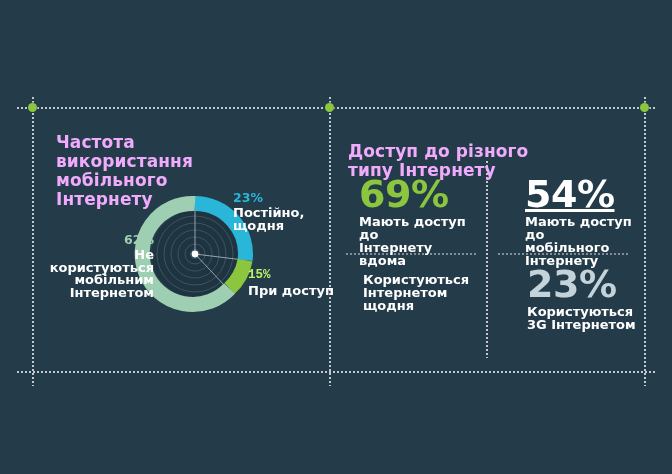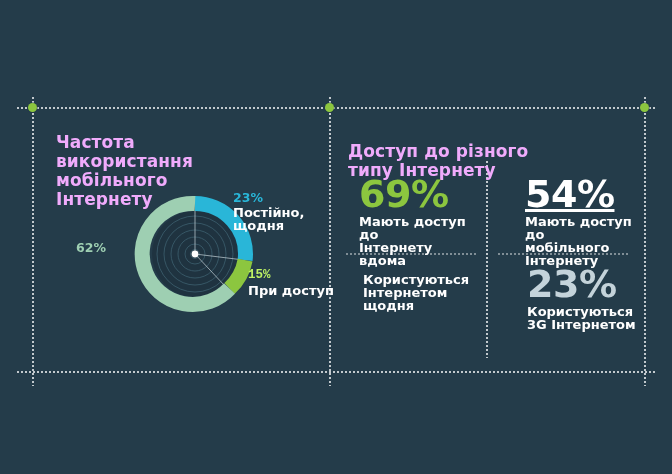--- a/index.html
+++ b/index.html
@@ -80,21 +80,21 @@
     color: #ffffff;
     font-size: 13px;
     font-weight: bold;
     line-height: 12.5px;
     white-space: pre-line;
   }
   .callout {
     position: absolute;
   }
   .callout.right { text-align: left; }
-  .callout.left  { text-align: center; margin-top: 8px; }
+  .callout.left  { text-align: right; }
 
   
   .stat { position: absolute; }
   .stat-value {
     font-size: 38px;
     font-weight: bold;
     line-height: 32px;
     letter-spacing: -0.5px;
   }
   .stat-label {
@@ -171,20 +171,23 @@
 щодня</div>
   </div>
 
   <div class="callout right" style="left:248px; top:268px; width:90px;">
     <div class="callout-pct" style="color:#bef264;font-family:Liberation Mono, monospace;">15%</div>
     <div class="callout-desc">При доступ</div>
   </div>
 
   <div class="callout left" style="left:28px; top:232px; width:126px;">
     <div class="callout-pct" style="color:#9ecfb2;">62%</div>
+    <div class="callout-desc">Не користуються
+мобільним
+Інтернетом</div>
   </div>
 
   <div class="panel-title" style="left:348px; top:133px; width:190px;margin-top:9px;">Доступ до різного
 типу Інтернету</div>
 
   <div class="stat" style="left:359px; top:178px; width:120px;">
     <div class="stat-value" style="color:#8cc63f;">69%</div>
     <div class="stat-label">Мають доступ до
 Інтернету вдома</div>
   </div>

